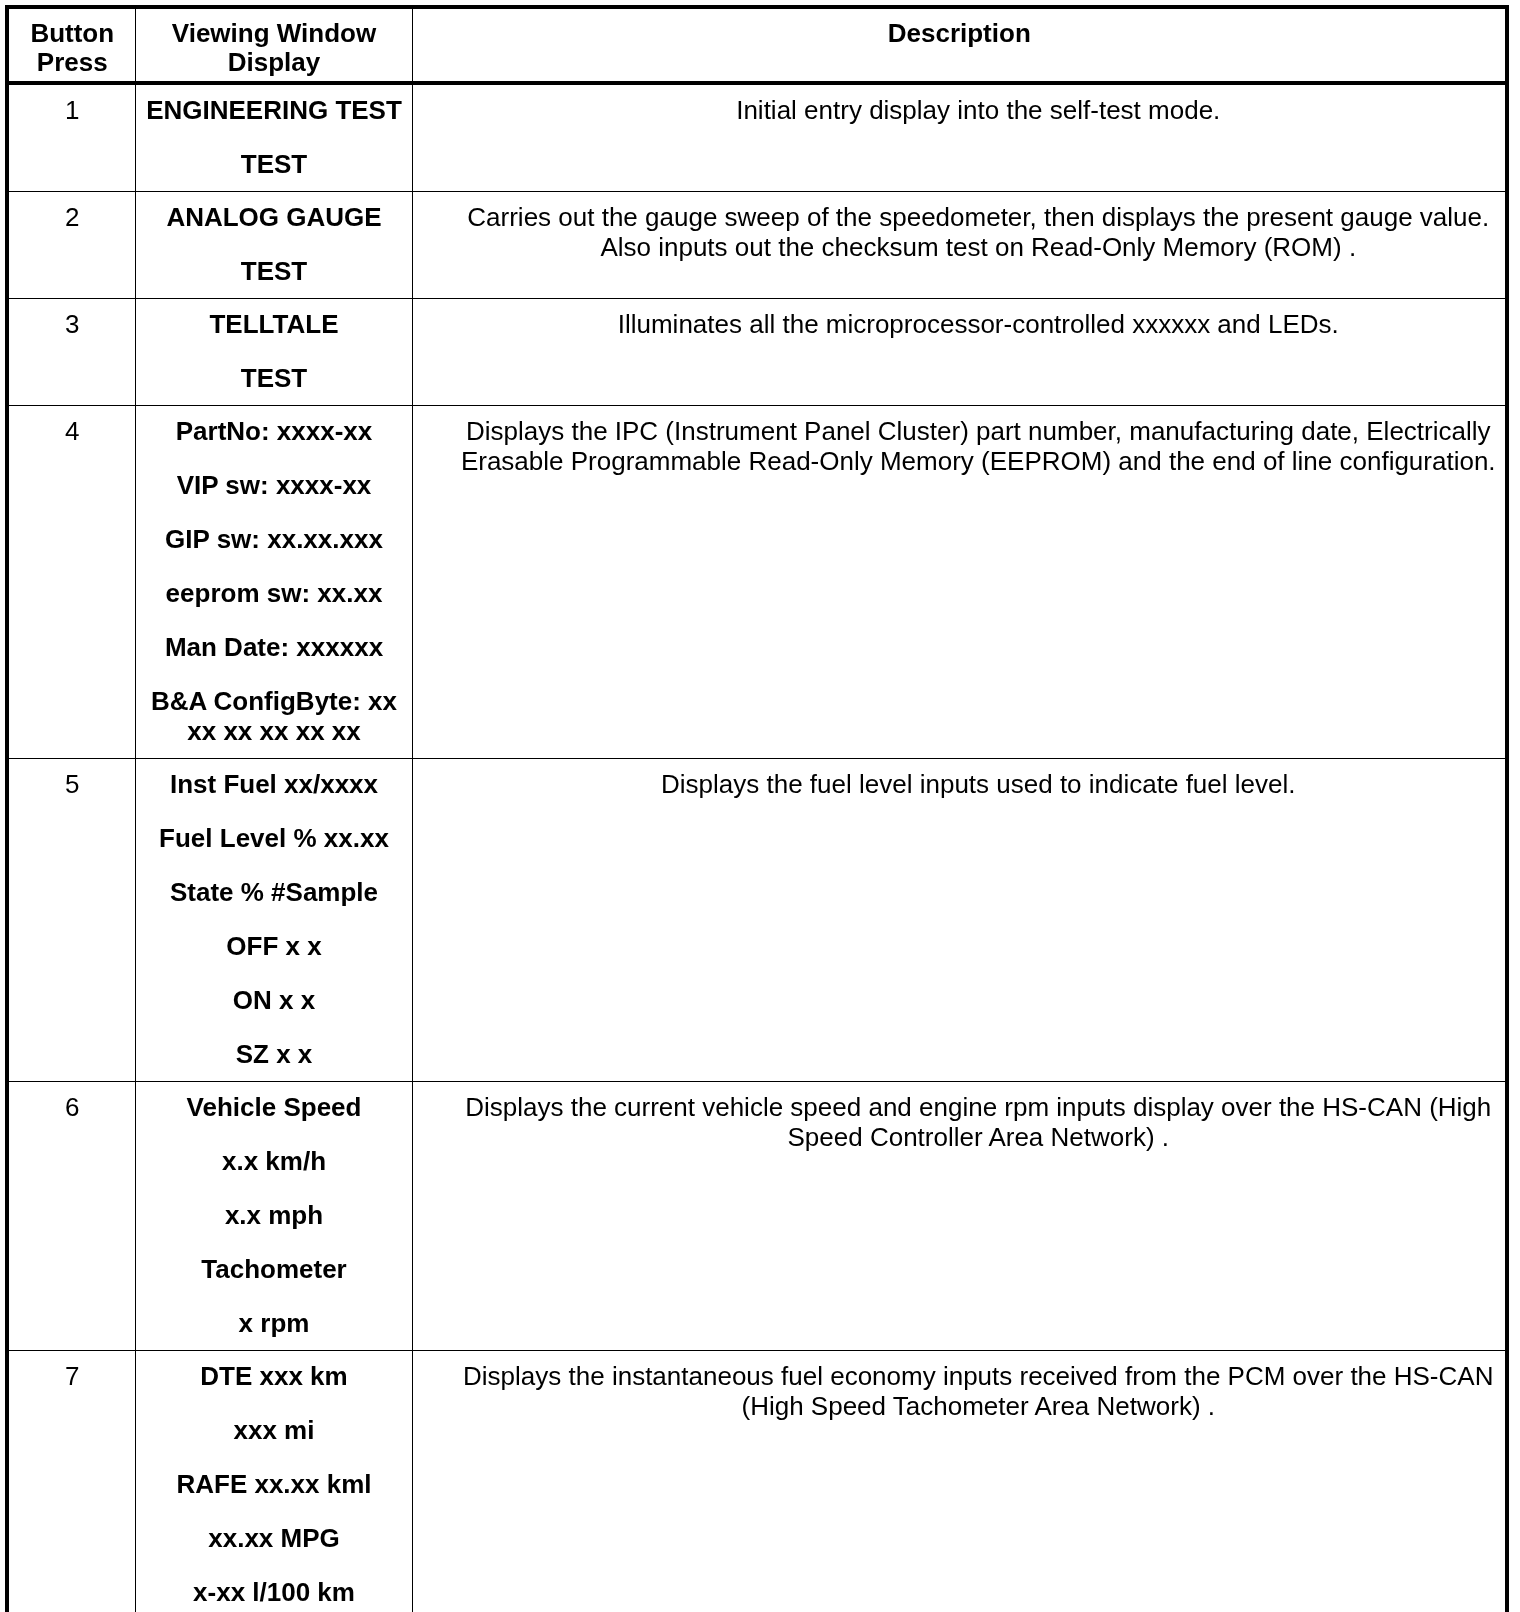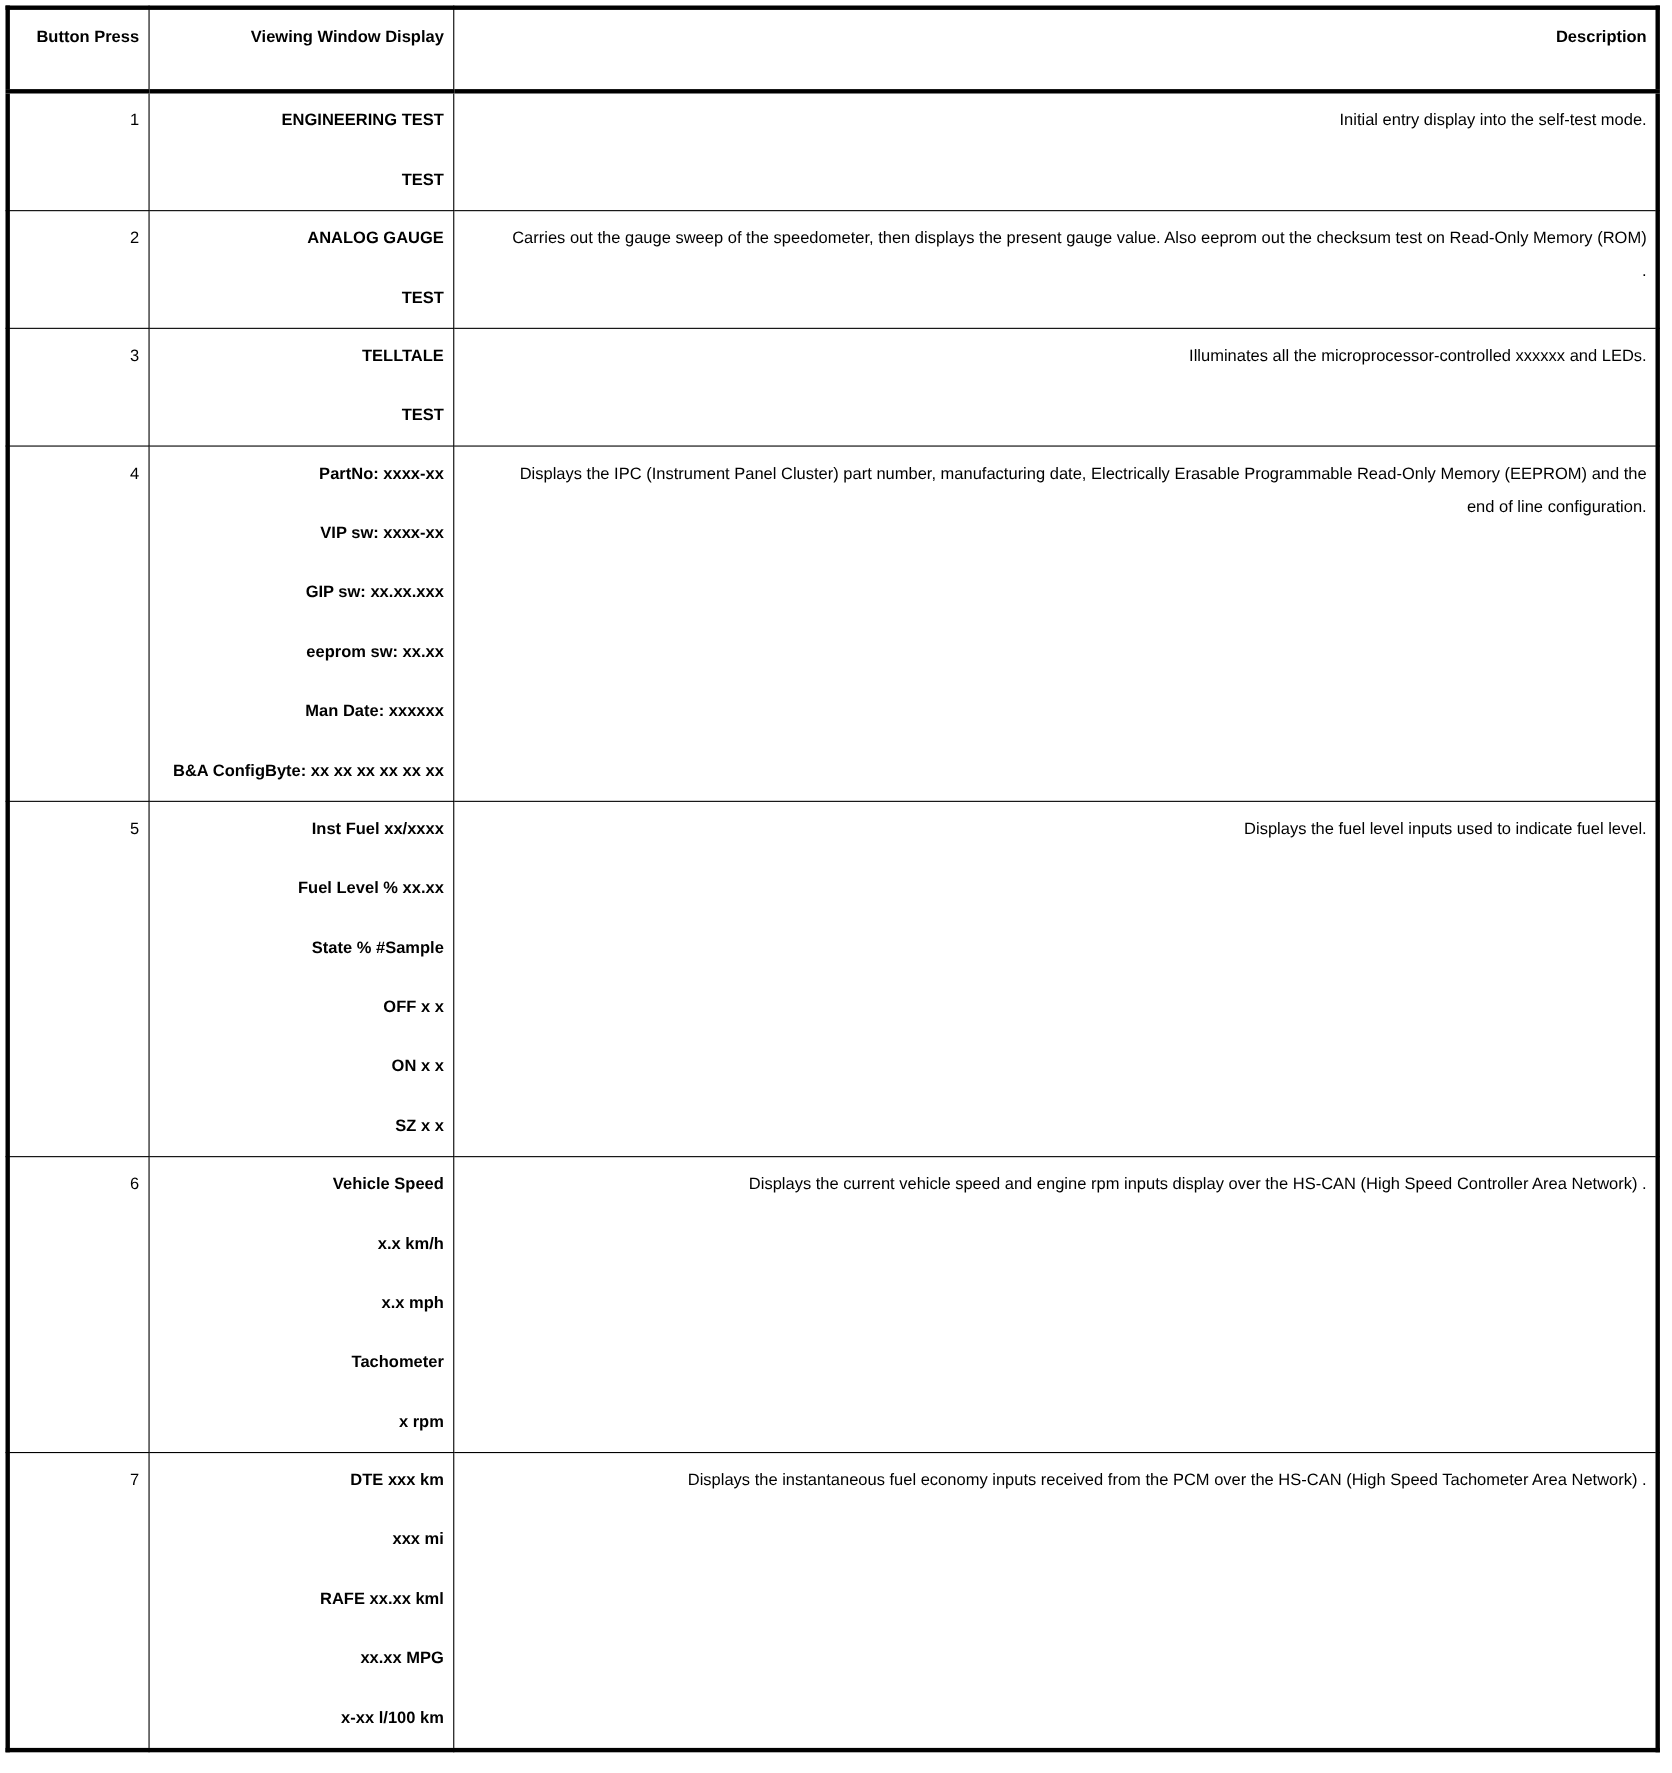--- a/index.html
+++ b/index.html
@@ -22,23 +22,23 @@
       border-collapse: collapse;
       border: 4px solid #000;
       table-layout: fixed;
     }
     table.spec col.c1 { width: 128px; }
     table.spec col.c2 { width: 277px; }
     table.spec col.c3 { width: auto; }
     table.spec th, table.spec td {
       border: 1.5px solid #000;
       vertical-align: top;
-      text-align: right;
+      text-align: center;
       padding: 8px 8px 8px 9px;
-      font-size: 15px;
+      font-size: 26px;
       line-height: 30px;
     }
     table.spec thead th {
       font-weight: bold;
       border-bottom: 4px solid #000;
       height: 58px;
       padding-top: 10px;
       padding-bottom: 4px;
       line-height: 29px;
     }
@@ -81,21 +81,21 @@
       </td>
     </tr>
 
     <tr>
       <td>2</td>
       <td>
         <span class="disp-line">ANALOG GAUGE</span>
         <span class="disp-line">TEST</span>
       </td>
       <td>
-        <span class="desc">Carries out the gauge sweep of the speedometer, then displays the present gauge value. Also eeprom out the checksum test on Read-Only Memory (ROM) .</span>
+        <span class="desc">Carries out the gauge sweep of the speedometer, then displays the present gauge value. Also inputs out the checksum test on Read-Only Memory (ROM) .</span>
       </td>
     </tr>
 
     <tr>
       <td>3</td>
       <td>
         <span class="disp-line">TELLTALE</span>
         <span class="disp-line">TEST</span>
       </td>
       <td>

